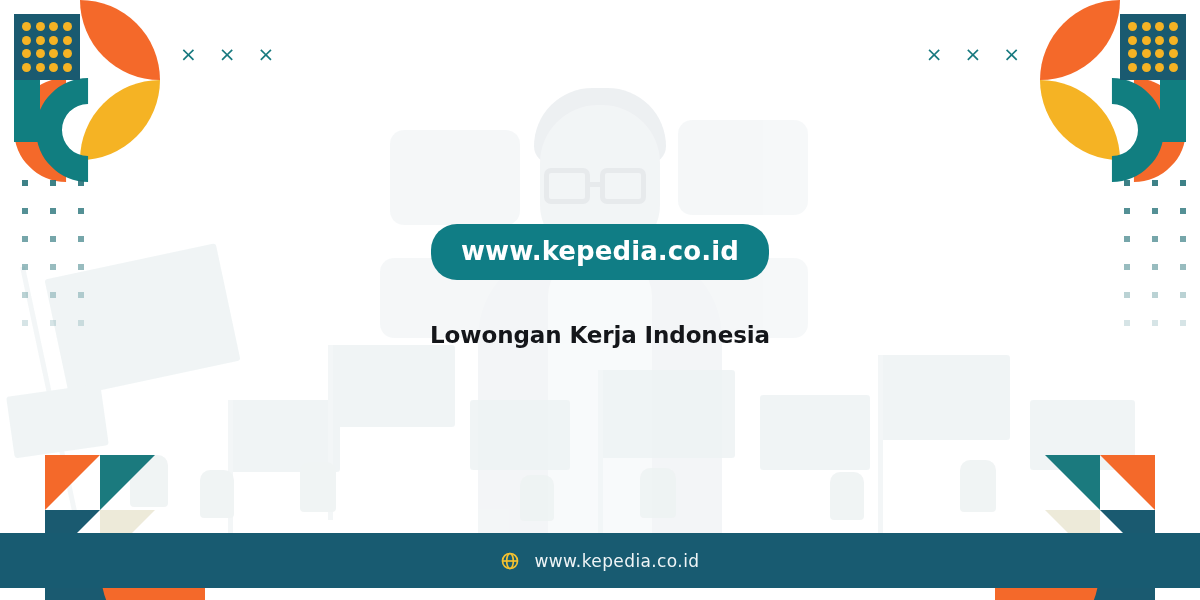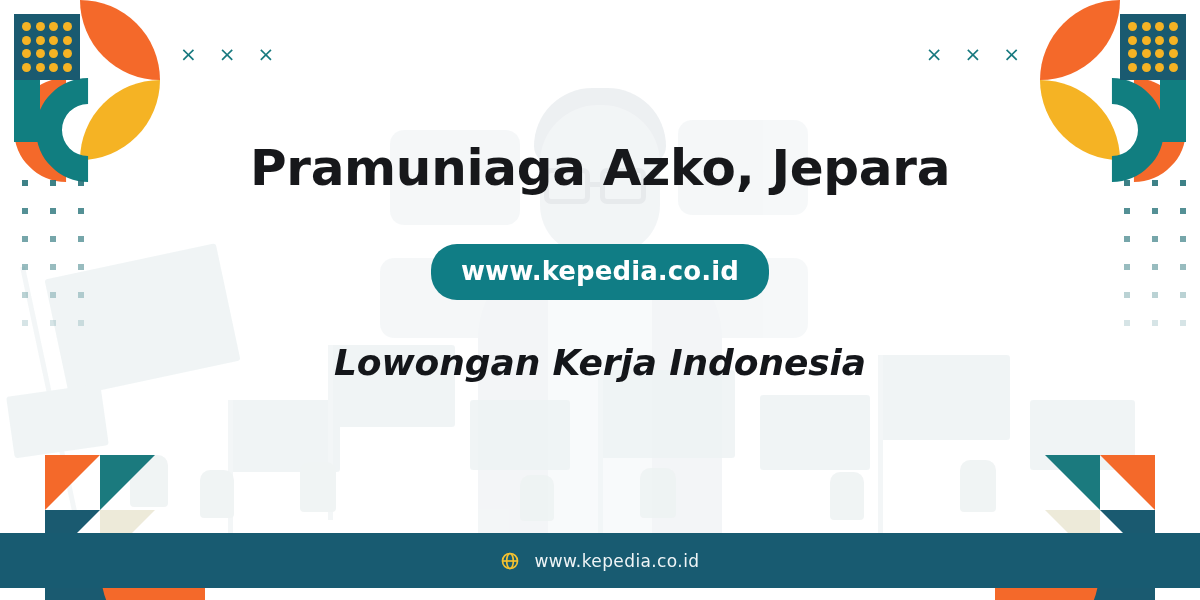--- a/index.html
+++ b/index.html
@@ -110,21 +110,21 @@
   }
   .pill {
     margin-top:48px;
     background:#107D85; color:#ffffff;
     font-size:26px; font-weight:700;
     padding:12px 30px 14px; border-radius:26px;
     letter-spacing:.1px;
   }
   .subtitle {
     margin-top:42px;
-    font-size:36px; font-weight:700; color:#14161a; letter-spacing:-.1px;font-style:italic;
+    font-size:23px; font-weight:700; color:#14161a; letter-spacing:-.1px;
   }
 
   
   .footer {
     position:absolute; left:0; top:533px; width:1200px; height:55px;
     background:#185B71;
     display:flex; align-items:center; justify-content:center; gap:56px;
     z-index:5;
   }
   .fitem { display:flex; align-items:center; gap:14px; }
@@ -310,21 +310,20 @@
     <span>×</span>
     <span>×</span>
   </div>
   <div class="xrow" style="right:180px; top:44px;">
     <span>×</span>
     <span>×</span>
     <span>×</span>
   </div>
 
   <div class="content">
-    <h1 class="title">Pramuniaga Azko, Jepara</h1>
     <div class="pill">www.kepedia.co.id</div>
     <div class="subtitle">Lowongan Kerja Indonesia</div>
   </div>
 
   <div class="footer">
 
     <div class="fitem">
       <span>
         <svg class="ficon" viewBox="0 0 24 24" fill="none" stroke="#F5C230" stroke-width="2">
           <circle cx="12" cy="12" r="9"></circle>

